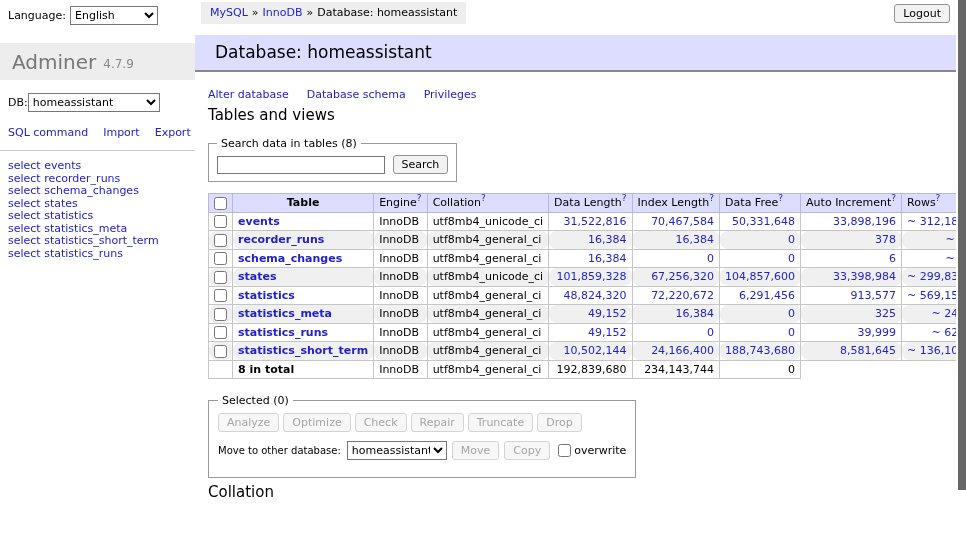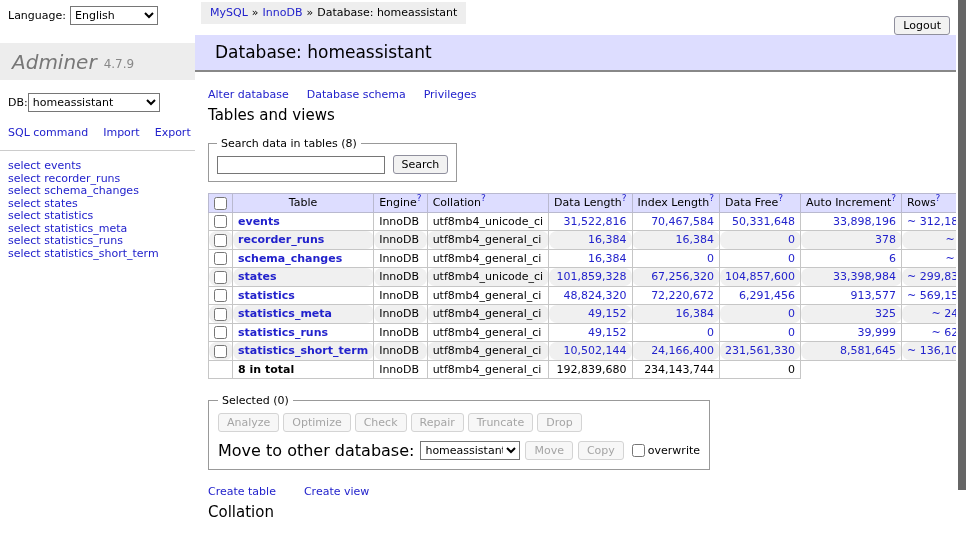--- a/index.html
+++ b/index.html
@@ -11,71 +11,71 @@
   .scrollbar { position:absolute; right:0; top:0; width:10px; height:543px; background:#fff; z-index:50; }
   .scrollbar .thumb { position:absolute; right:0; top:0; width:8px; height:490px; background:#666; }
 
   
   .sidebar { position:absolute; left:0; top:0; width:195px; height:543px; background:#fff; }
   .lang-row { padding:6px 8px 18px; white-space:nowrap; }
   .lang-row label { margin-right:4px; }
   select { font-family:"DejaVu Sans", sans-serif; font-size:11px; height:19px; background:#fff; border:1px solid #767676; }
   .lang-select { width:88px; }
   .app-band { background:#ededed; height:37px; padding:6px 12px; display:flex; align-items:center; }
-  .app-name { font-style:italic; font-size:20px; color:#777; }
+  .app-name { font-size:20px; color:#777; }
   .app-version { font-size:12px; color:#888; margin-left:7px; margin-top:5px; }
   .db-row { padding:13px 8px 0; }
   .db-row label { margin-right:0; }
   .db-select { width:132px; }
   .side-actions { padding:13px 8px 0; line-height:16px; }
   .side-actions a { margin-right:15px; white-space:nowrap; }
   .side-hr { border:0; border-top:1px solid #ccc; margin-top:9px; }
   .table-links { padding:9px 8px 0; }
   .table-links a { display:block; line-height:12.5px; margin-bottom:0; }
 
   
   .main { position:absolute; left:195px; top:0; right:10px; height:543px; background:#fff; }
   .breadcrumb { display:inline-block; background:#eee; margin:2px 0 0 6px; padding:4px 9px 5px; }
   .breadcrumb .sep { color:#000; margin:0 4px; }
-  .logout-btn { position:absolute; top:16px; right:6px; }
+  .logout-btn { position:absolute; top:4px; right:6px; }
   button { font-family:"DejaVu Sans", sans-serif; font-size:11px; background:#f2f2f2;
     border:1px solid #8f8f9d; border-radius:3px; padding:2px 8px; color:#000; cursor:pointer; }
   button:disabled { color:#a5a5a5; background:#f7f7f7; border-color:#d4d4d4; cursor:default; }
   .page-title { background:#ddf; font-weight:normal; font-size:17px; line-height:19px;
     padding:8px 20px; margin-top:11px; border-bottom:2px solid #888; }
   .content { padding:0 0 0 13px; }
   .link-row { margin-top:16px; }
   .link-row a { margin-right:18px; }
   h3 { font-weight:normal; font-size:15px; margin-top:5px; }
   fieldset { display:inline-block; border:1px solid #999; padding:5px 8px 7px; margin-top:13px; }
   legend { padding:0 4px; }
   .search-input { width:168px; height:18px; border:1px solid #767676; font-family:"DejaVu Sans",sans-serif; font-size:11px; padding:1px 3px; }
   .search-fieldset button { margin-left:4px; }
 
   
   table { border-collapse:collapse; margin-top:11px; }
   th, td { border:1px solid #c6c6c6; padding:2px 5px; line-height:13px; vertical-align:middle; white-space:nowrap; }
   thead th { background:#ddf; border-color:#b9b9cf; font-weight:normal; text-align:left; }
-  thead th.c-table { font-weight:normal; text-align:center; }
+  thead th.c-table { font-weight:bold; text-align:center; }
   sup.help { font-size:9px; vertical-align:super; line-height:0; }
   tbody tr.alt td, tbody tr.alt th { background:#f0f0f0;border-radius:8px; }
   tbody th { text-align:left; font-weight:bold; background:#fff; }
   td.num { text-align:right; color:#2222cc; }
   td.plain { color:#000; }
   tfoot td { color:#000; }
   tfoot td.num { color:#000; text-align:right;margin-left:16px; }
   tfoot .total-label { font-weight:bold; }
   .cb-cell { text-align:center; width:24px; }
   input[type="checkbox"] { width:13px; height:13px; margin:0; vertical-align:middle; }
 
   
-  .selected-fieldset { margin-top:15px; padding:6px 9px 9px; }
+  .selected-fieldset { margin-top:15px; padding:6px 9px 17px; }
   .selected-fieldset .btn-row button { margin-right:4px; }
   .move-row { margin-top:9px; display:flex; align-items:center; }
-  .move-row .move-label { font-size:16px; margin-right:6px; }
+  .move-row .move-label { font-size:10px; margin-right:6px; }
   .move-select { width:100px; margin-right:5px; }
   .move-row button { margin-right:5px; }
   .overwrite-wrap { display:flex; align-items:center; margin-left:3px; }
   .overwrite-wrap span { margin-left:3px; }
 
   .create-row { margin-top:15px; }
   .create-row a { margin-right:28px; }
 </style>
 </head>
 <body>
@@ -96,22 +96,22 @@
   <a href="#">SQL command</a><a href="#">Import</a><a href="#">Export</a><a href="#">Create table</a></div>
   <hr class="side-hr">
   <div class="table-links">
 
   <a href="#">select events</a>
       <a href="#">select recorder_runs</a>
       <a href="#">select schema_changes</a>
       <a href="#">select states</a>
       <a href="#">select statistics</a>
       <a href="#">select statistics_meta</a>
+      <a href="#">select statistics_short_term</a>
       <a href="#">select statistics_runs</a>
-      <a href="#">select statistics_short_term</a>
     </div>
 </div>
 
 <div class="main">
 
   <span class="breadcrumb"><a href="#">MySQL</a><span class="sep">»</span><a href="#">InnoDB</a><span class="sep">»</span><span>Database: homeassistant</span></span>
 
   <button class="logout-btn">Logout</button>
 
   <h2 class="page-title">Database: homeassistant</h2>
@@ -248,21 +248,21 @@
 
           </tr>
 
           <tr class="alt">
             <td class="cb-cell"><input type="checkbox" style=""></td>
             <th><a href="#">statistics_short_term</a></th>
             <td class="plain">InnoDB</td>
             <td class="plain">utf8mb4_general_ci</td>
             <td class="num">10,502,144</td>
             <td class="num">24,166,400</td>
-            <td class="num">231,561,330</td>
+            <td class="num">188,743,680</td>
             <td class="num">8,581,645</td>
             <td class="num">~ 136,108</td>
 
           </tr>
         </tbody>
       <tfoot>
         <tr>
           <td class="cb-cell"></td>
           <td class="total-label">8 in total</td>
           <td>InnoDB</td>
@@ -284,23 +284,20 @@
         <select class="move-select"><option>homeassistant</option></select>
         <button disabled="">Move</button>
         <button disabled="">Copy</button>
         <span class="overwrite-wrap">
           <input type="checkbox" style="">
           <span>overwrite</span>
         </span>
       </div>
     </fieldset>
 
-    <div class="create-row">
-      
-    <a href="#">Create table</a><a href="#">Create view</a></div>
 
     <h3>Collation</h3>
 
     
 
     
 
   </div>
 </div>
 

